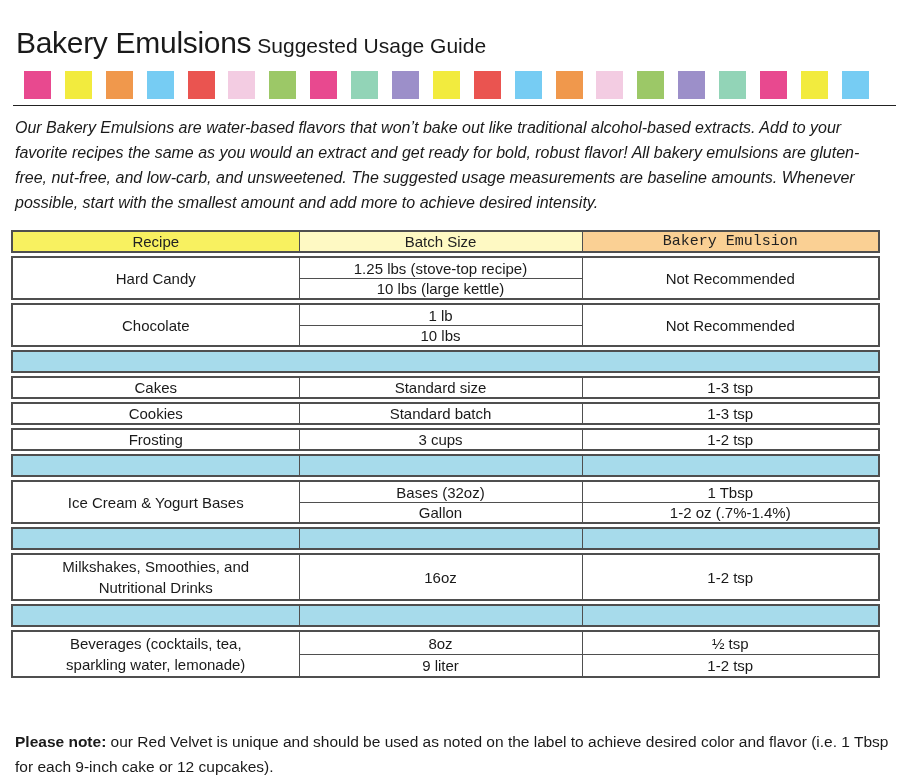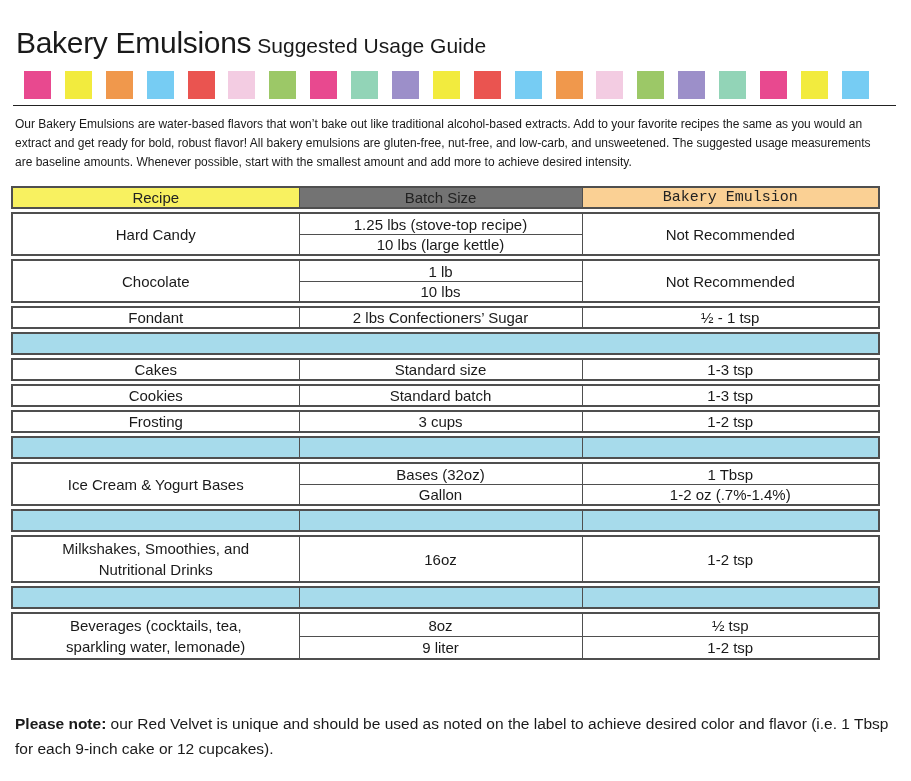--- a/index.html
+++ b/index.html
@@ -19,40 +19,41 @@
   .title .sub  { font-size: 21px; margin-left: 6px; }
 
   
   .strip { display: flex; gap: 13.9px; padding-left: 11px; margin: 10px 0 6px 0; }
   .sq { width: 27px; height: 28px; flex: 0 0 auto; }
 
   .rule { border: none; border-top: 1.6px solid #222; margin: 3px 1px 9px 0; }
 
   
   .intro {
-    font-size: 12px; line-height: 1.57;
+    font-size: 16px; line-height: 1.57;
     margin: 8px 17px 15px 2px;
     max-width: 884px;
+    font-style: italic;
   }
 
   
   .tablewrap { display: flex; flex-direction: column; gap: 3px; width: 867px; align-items: flex-end; }
   table.tbl {
     border-collapse: collapse; table-layout: fixed;
     width: 867px; border: 2px solid #4f4f4f;
   }
   table.tbl td {
     border: 1.6px solid #4f4f4f;
     text-align: center; vertical-align: middle;
     font-size: 15px; padding: 1px 4px; height: 21px;
     overflow: hidden;
   }
   .t-head td { height: 21px; font-size: 15.5px; color: #222; }
   .hc-recipe   { background: #F8F160; }
-  .hc-batch    { background: #737373; }
+  .hc-batch    { background: #fef9c3; }
   .hc-emulsion { background: #FAD094; font-family: Liberation Mono, monospace; }
   .t-band td { background: #A7DBEB; height: 16px; padding: 0; }
   .tall td { height: 43px; }
   .pre { white-space: pre-line; line-height: 1.4; }
 
   
   .note {
     font-size: 15.5px; line-height: 1.6;
     margin: 52px 1px 0 2px; max-width: 884px;
   }
@@ -139,34 +140,20 @@
           <td rowspan="2">Chocolate</td>
           <td>1 lb</td>
           <td rowspan="2">Not Recommended</td>
         </tr>
         <tr>
           <td>10 lbs</td>
         </tr>
       </tbody>
     </table>
 
-    <table class="tbl t-group">
-      <colgroup>
-          <col style="width:287px">
-          <col style="width:283px">
-          <col style="width:297px">
-        </colgroup>
-      <tbody>
-        <tr>
-          <td>Fondant</td>
-          <td>2 lbs Confectioners’ Sugar</td>
-          <td>½ - 1 tsp</td>
-        </tr>
-      </tbody>
-    </table>
 
     <table class="tbl t-band">
       <colgroup>
           <col style="width:287px">
           <col style="width:283px">
           <col style="width:297px">
         </colgroup>
       <tbody>
           <tr>
             <td colspan="3"></td>

